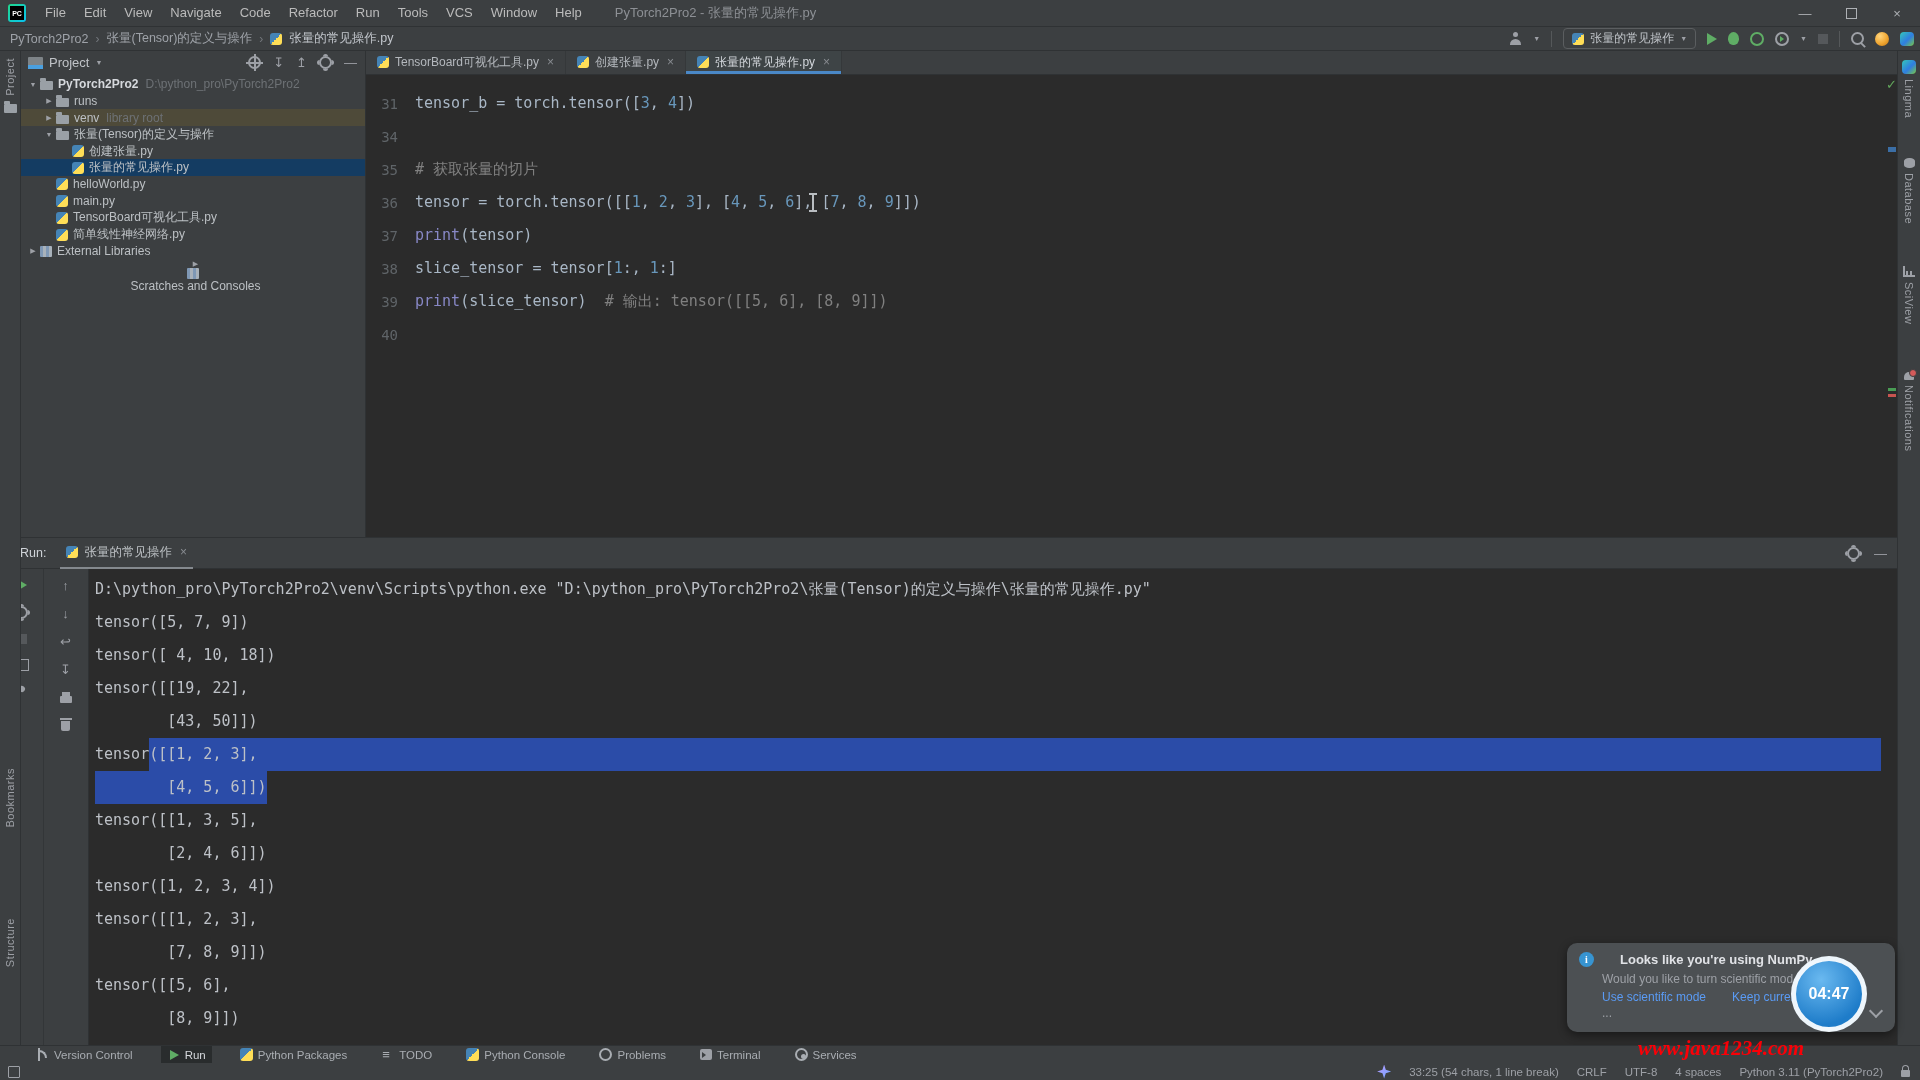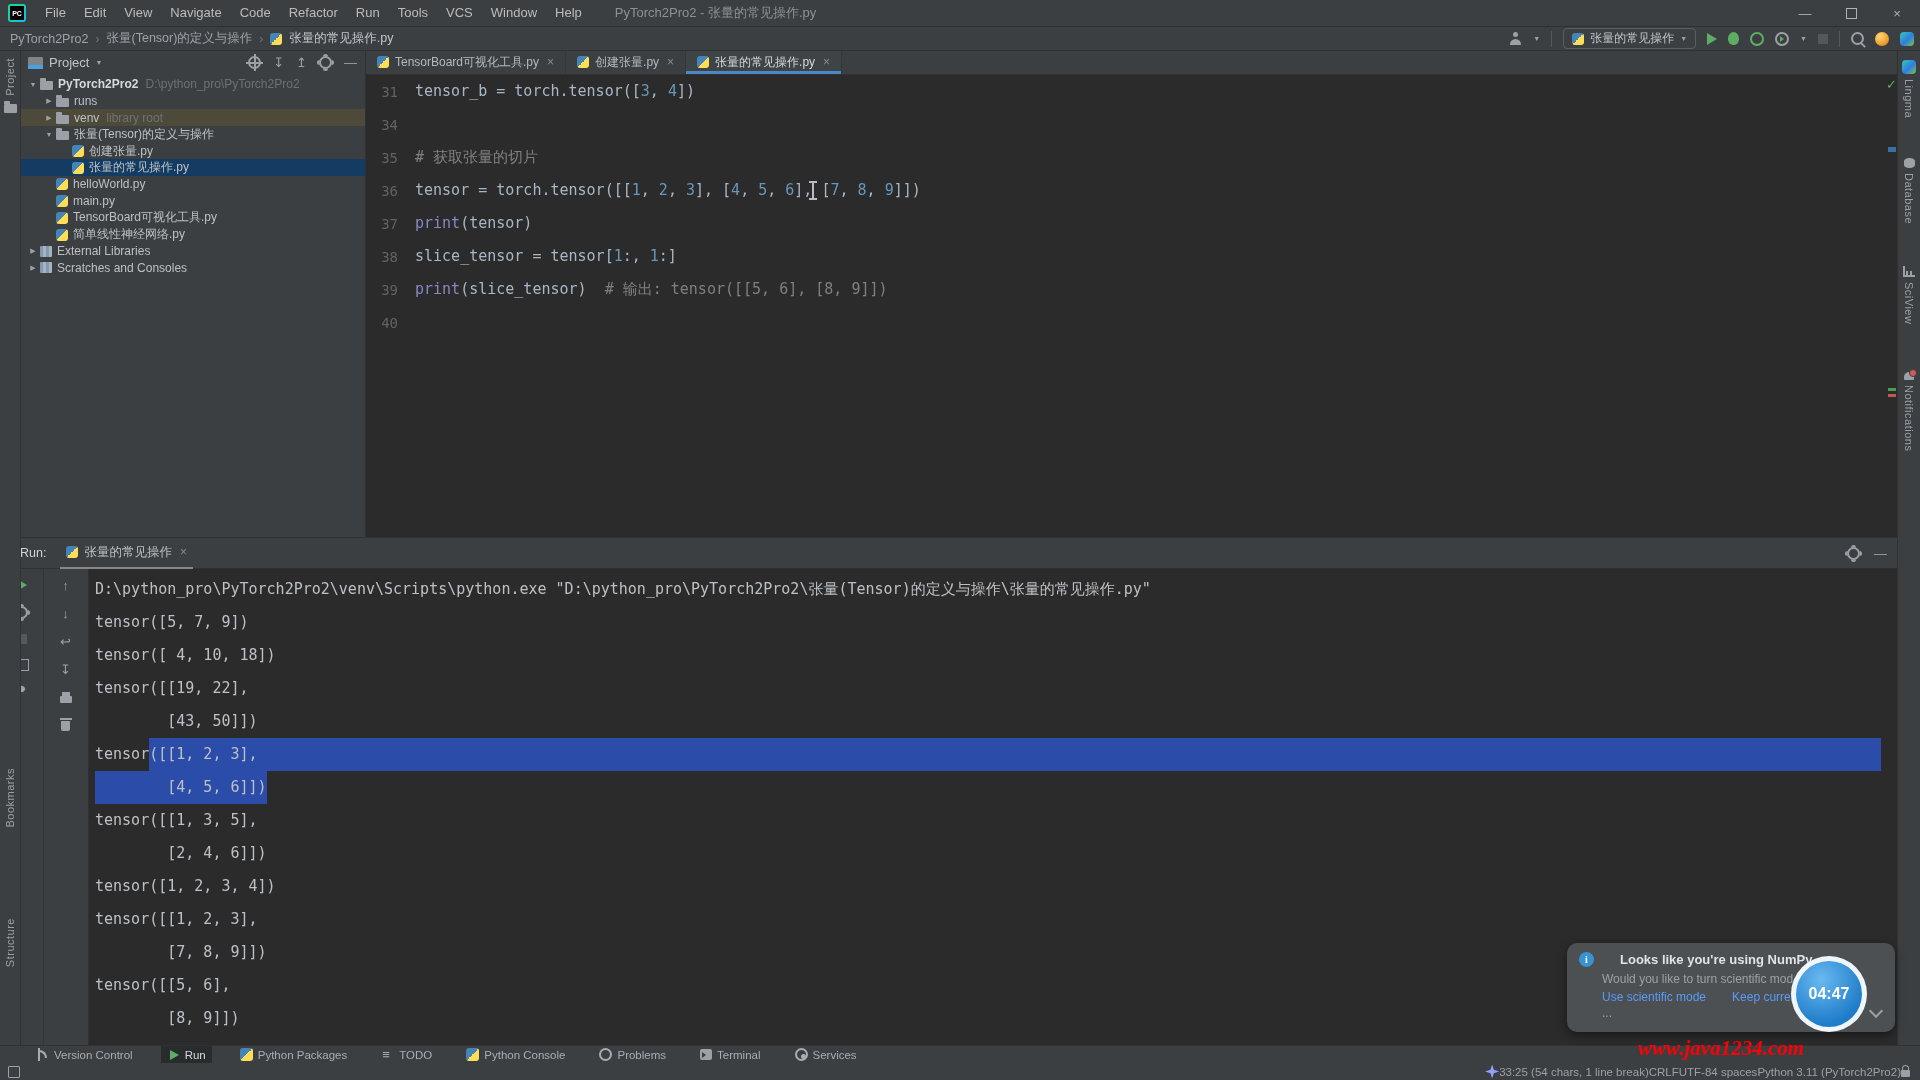--- a/index.html
+++ b/index.html
@@ -57,21 +57,21 @@
   .tlabel.bold{font-weight:bold;color:#d6d9dd;}
   .tsec{color:#6d7175;margin-left:7px;}
 
   
   .editor{position:absolute;left:366px;top:50px;right:23px;bottom:543px;background:#2b2b2b;}
   .tabbar{height:24px;background:#3c3f41;border-bottom:1px solid #2f3234;display:flex;}
   .tab{display:flex;align-items:center;gap:6px;padding:0 11px;font-size:12px;color:#b4b8bd;
        border-right:1px solid #35383a;}
   .tab.active{background:#3e4446;box-shadow:inset 0 -3px 0 #4a88c7;color:#d2d6db;}
   .tabx{color:#888c91;font-size:12px;margin-left:2px;}
-  .codewrap{position:absolute;top:25px;left:0;right:12px;bottom:0;
+  .codewrap{position:absolute;top:25px;left:0;right:12px;bottom:0;padding-top:12px;
             font-family:"DejaVu Sans Mono",monospace;font-size:15px;overflow:hidden;}
   .crow{display:flex;height:33px;align-items:center;}
   .ln{width:32px;flex:none;text-align:right;color:#5f6468;font-size:14px;
       font-family:"DejaVu Sans Mono",monospace;}
   .gslot{width:17px;flex:none;display:flex;justify-content:center;align-items:center;}
   .codespan{flex:1;position:relative;white-space:pre;color:#a9b7c6;height:33px;line-height:33px;}
   .crow.lsel .codespan{background:#2b4ca8;}
   .tk-d{color:#a9b7c6;} .tk-n{color:#6897bb;} .tk-c{color:#808080;}
   .tk-b{color:#8888c6;} .tk-k{color:#cc7832;}
   .tk-h{color:#b5c0cc;background:#4a3a2d;}
@@ -106,21 +106,21 @@
 
   
   .bbar{position:absolute;left:0;right:0;bottom:17px;height:17px;background:#3c3f41;
         border-top:1px solid #2f3234;display:flex;align-items:center;gap:22px;padding-left:30px;
         font-size:11.5px;color:#a9adb2;z-index:10;}
   .bitem{display:flex;align-items:center;gap:5px;height:17px;padding:0 6px;}
   .bitem.active{background:rgba(0,0,0,.3);color:#d5d8dc;}
   .sbar{position:absolute;left:0;right:0;bottom:0;height:17px;background:#3c3f41;display:flex;
         align-items:center;font-size:11.5px;color:#9da0a6;z-index:10;}
   .sleft{margin-left:8px;width:10px;height:10px;border:1.5px solid #9da0a6;border-radius:1px;}
-  .sright{margin-left:auto;margin-right:10px;display:flex;align-items:center;}
+  .sright{margin-left:auto;margin-right:10px;display:flex;gap:18px;align-items:center;}
 
   
   .wm{position:absolute;left:1638px;top:1036px;font-family:"Liberation Serif",serif;font-style:italic;
       font-weight:bold;font-size:21px;color:#fb0007;z-index:40;white-space:nowrap;}
   .notif{position:absolute;left:1567px;top:943px;width:328px;height:89px;background:#4c5053;
          border-radius:10px;box-shadow:0 3px 10px rgba(0,0,0,.45);z-index:50;padding:9px 12px;box-sizing:border-box;}
   .nrow1{display:flex;align-items:center;gap:8px;}
   .ntitle{font-size:13px;font-weight:bold;color:#e0e2e6;margin-left:18px;}
   .nbody{margin:5px 0 0 23px;font-size:12px;color:#9da0a6;white-space:nowrap;overflow:hidden;}
   .nlinks{margin:4px 0 0 23px;font-size:12px;display:flex;gap:26px;white-space:nowrap;overflow:hidden;}
@@ -360,21 +360,21 @@
         <div class="trow" style="padding-left: 22px;">
           <span class="tarrow"></span>
           <span class="tico py-ico sm"></span>
           <span class="tlabel">简单线性神经网络.py</span>
         </div>
         <div class="trow" style="padding-left: 6px;">
           <span class="tarrow">▶</span>
           <span class="tico lib-ico"></span>
           <span class="tlabel">External Libraries</span>
         </div>
-        <div class="trow" style="padding-left: 6px;">
+        <div class="trow" style="padding-left: 6px; flex-direction: column;">
           <span class="tarrow">▶</span>
           <span class="tico lib-ico"></span>
           <span class="tlabel">Scratches and Consoles</span>
         </div>
       </div>
   </div>
 
   <div class="editor">
     <div class="tabbar" id="tabs">
         <div class="tab">

